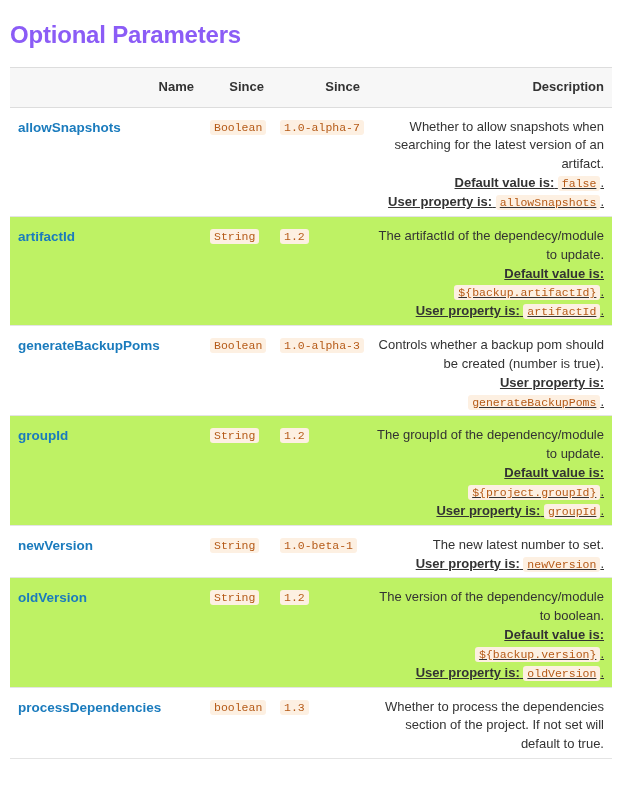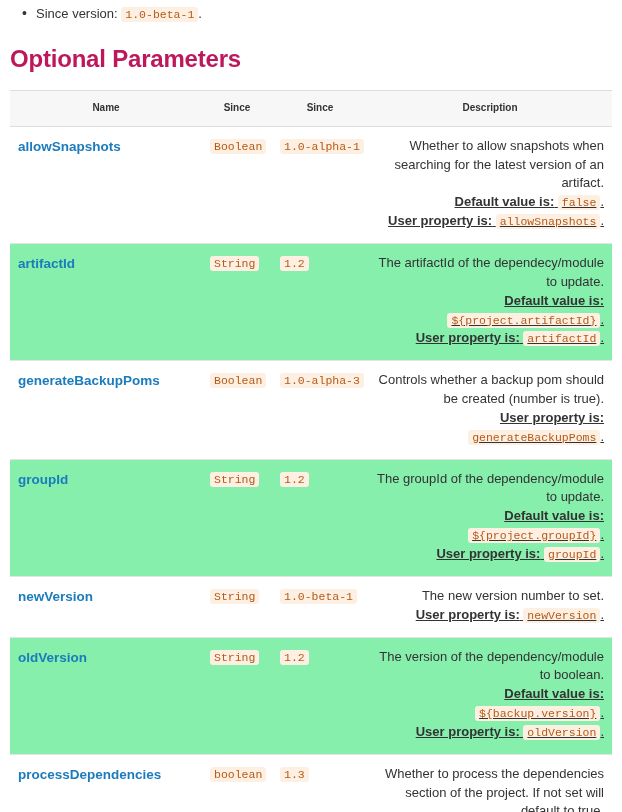--- a/index.html
+++ b/index.html
@@ -46,50 +46,50 @@
     font-size: 11.5px;
     background: #fdf0e2;
     color: #b55a17;
     border-radius: 3px;
     padding: 1px 4px;
     white-space: nowrap;
   }
   h2.section-title {
     font-size: 24px;
     font-weight: bold;
-    color: #be185d;
+    color: #8b5cf6;
     margin: 18px 0 0 0;
     padding: 0 0 8px 0;
     letter-spacing: -0.2px;
   }
   table.params {
     width: 602px;
     border-collapse: collapse;
     margin-top: 6px;
     table-layout: fixed;
   }
   table.params thead th {
-    text-align: center;
-    font-size: 10px;
+    text-align: right;
+    font-size: 13px;
     font-weight: bold;
     color: #333333;
     background: #f7f7f7;
     padding: 10px 8px 10px 8px;
     border-top: 1px solid #dddddd;
     border-bottom: 1px solid #dddddd;
     vertical-align: middle;
   }
   table.params tbody td {
-    padding: 10px 8px 12px 8px;
+    padding: 10px 8px 4px 8px;
     vertical-align: top;
     border-bottom: 1px solid #e4e4e4;
     font-size: 13px;
   }
   table.params tbody tr.alt td {
-    background: #86efac;
+    background: #bef264;
   }
   .col-name { width: 192px; }
   .col-type { width: 70px; }
   .col-since { width: 96px; }
   .col-desc { width: 244px; }
 
   td.name a {
     color: #1a7bbd;
     font-weight: bold;
     text-decoration: none;
@@ -107,24 +107,20 @@
   .desc .line {
     margin-top: 0px;
     text-decoration: underline;
   }
 </style>
 </head>
 <body>
 
 <div class="page">
 
-  <ul class="top-list">
-    <li><span>Since version:</span>
-      <code class="lit">1.0-beta-1</code><span>.</span></li>
-  </ul>
 
   <h2 class="section-title">Optional Parameters</h2>
 
   <table class="params">
     <colgroup>
       <col class="col-name">
       <col class="col-type">
       <col class="col-since">
       <col class="col-desc">
     </colgroup>
@@ -134,38 +130,38 @@
         <th>Since</th>
         <th>Since</th>
         <th>Description</th>
       </tr>
     </thead>
     <tbody>
 
       <tr>
         <td class="name"><a href="#">allowSnapshots</a></td>
         <td><code class="lit">Boolean</code></td>
-        <td><code class="lit">1.0-alpha-1</code></td>
+        <td><code class="lit">1.0-alpha-7</code></td>
         <td class="desc">
           <p>Whether to allow snapshots when searching for the latest version of an artifact.</p>
           <p class="line"><span class="bold">Default value is:</span>
             <code class="lit">false</code><span>.</span></p>
           <p class="line"><span class="bold">User property is:</span>
             <code class="lit">allowSnapshots</code><span>.</span></p>
         </td>
       </tr>
 
       <tr class="alt">
         <td class="name"><a href="#">artifactId</a></td>
         <td><code class="lit">String</code></td>
         <td><code class="lit">1.2</code></td>
         <td class="desc">
           <p>The artifactId of the dependecy/module to update.</p>
           <p class="line"><span class="bold">Default value is:</span><br>
-            <code class="lit">${project.artifactId}</code><span>.</span></p>
+            <code class="lit">${backup.artifactId}</code><span>.</span></p>
           <p class="line"><span class="bold">User property is:</span>
             <code class="lit">artifactId</code><span>.</span></p>
         </td>
       </tr>
 
       <tr>
         <td class="name"><a href="#">generateBackupPoms</a></td>
         <td><code class="lit">Boolean</code></td>
         <td><code class="lit">1.0-alpha-3</code></td>
         <td class="desc">
@@ -186,21 +182,21 @@
           <p class="line"><span class="bold">User property is:</span>
             <code class="lit">groupId</code><span>.</span></p>
         </td>
       </tr>
 
       <tr>
         <td class="name"><a href="#">newVersion</a></td>
         <td><code class="lit">String</code></td>
         <td><code class="lit">1.0-beta-1</code></td>
         <td class="desc">
-          <p>The new version number to set.</p>
+          <p>The new latest number to set.</p>
           <p class="line"><span class="bold">User property is:</span>
             <code class="lit">newVersion</code><span>.</span></p>
         </td>
       </tr>
 
       <tr class="alt">
         <td class="name"><a href="#">oldVersion</a></td>
         <td><code class="lit">String</code></td>
         <td><code class="lit">1.2</code></td>
         <td class="desc">

